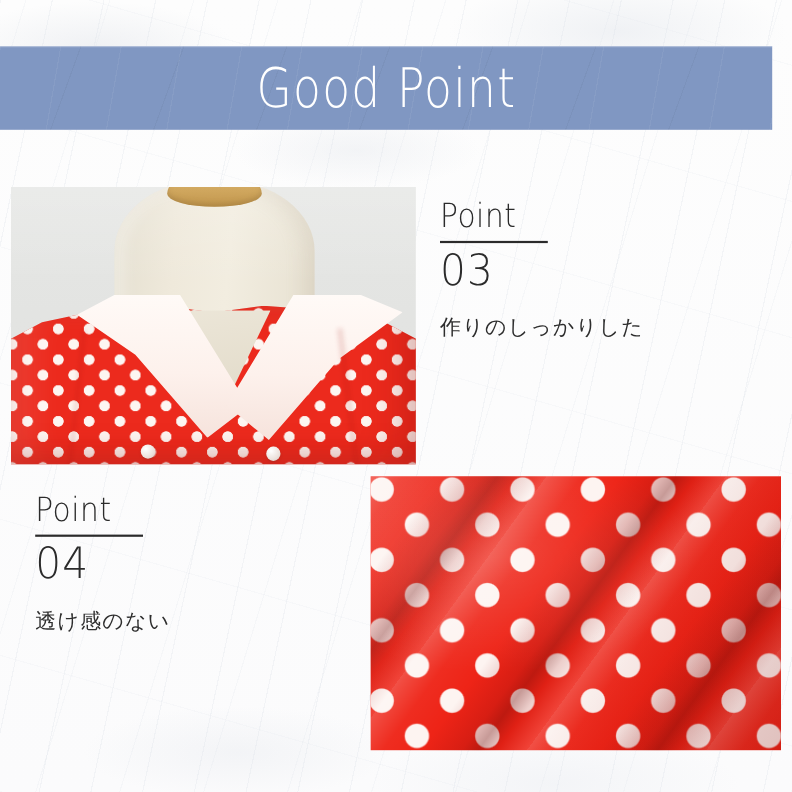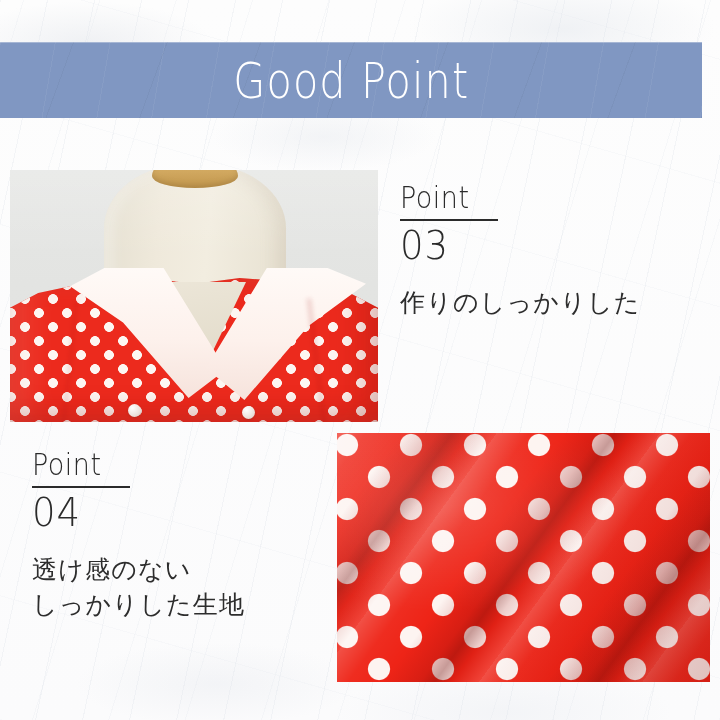--- a/index.html
+++ b/index.html
@@ -270,21 +270,21 @@
     letter-spacing: 1px;
     margin-top: 5px;
     display: inline-block;
     transform: scaleY(1.06);
     transform-origin: left top;
   }
 
   .point-desc {
     margin-top: 22px;
     color: #2d2d2d;
-    font-size: 25px;
+    font-size: 19px;
     line-height: 1.42;
     letter-spacing: 1.2px;
     font-family: "DejaVu Sans", "Liberation Sans", sans-serif;
     font-weight: 400;
     white-space: nowrap;
   }
   .point-desc .l2 { display: block; }
 </style>
 </head>
 <body>
@@ -318,19 +318,18 @@
       <span class="l1">作りのしっかりした</span>
     </div>
   </div>
 
   <div class="point-block" id="point-04">
     <div class="point-label">Point</div>
     <div class="point-rule"></div>
     <div class="point-num">04</div>
     <div class="point-desc">
       <span class="l1">透け感のない</span>
-      <span class="l2">しっかりした生地</span>
     </div>
   </div>
 
   <div class="photo" id="photo-fabric"></div>
 
 </div>
 
 </body></html>

